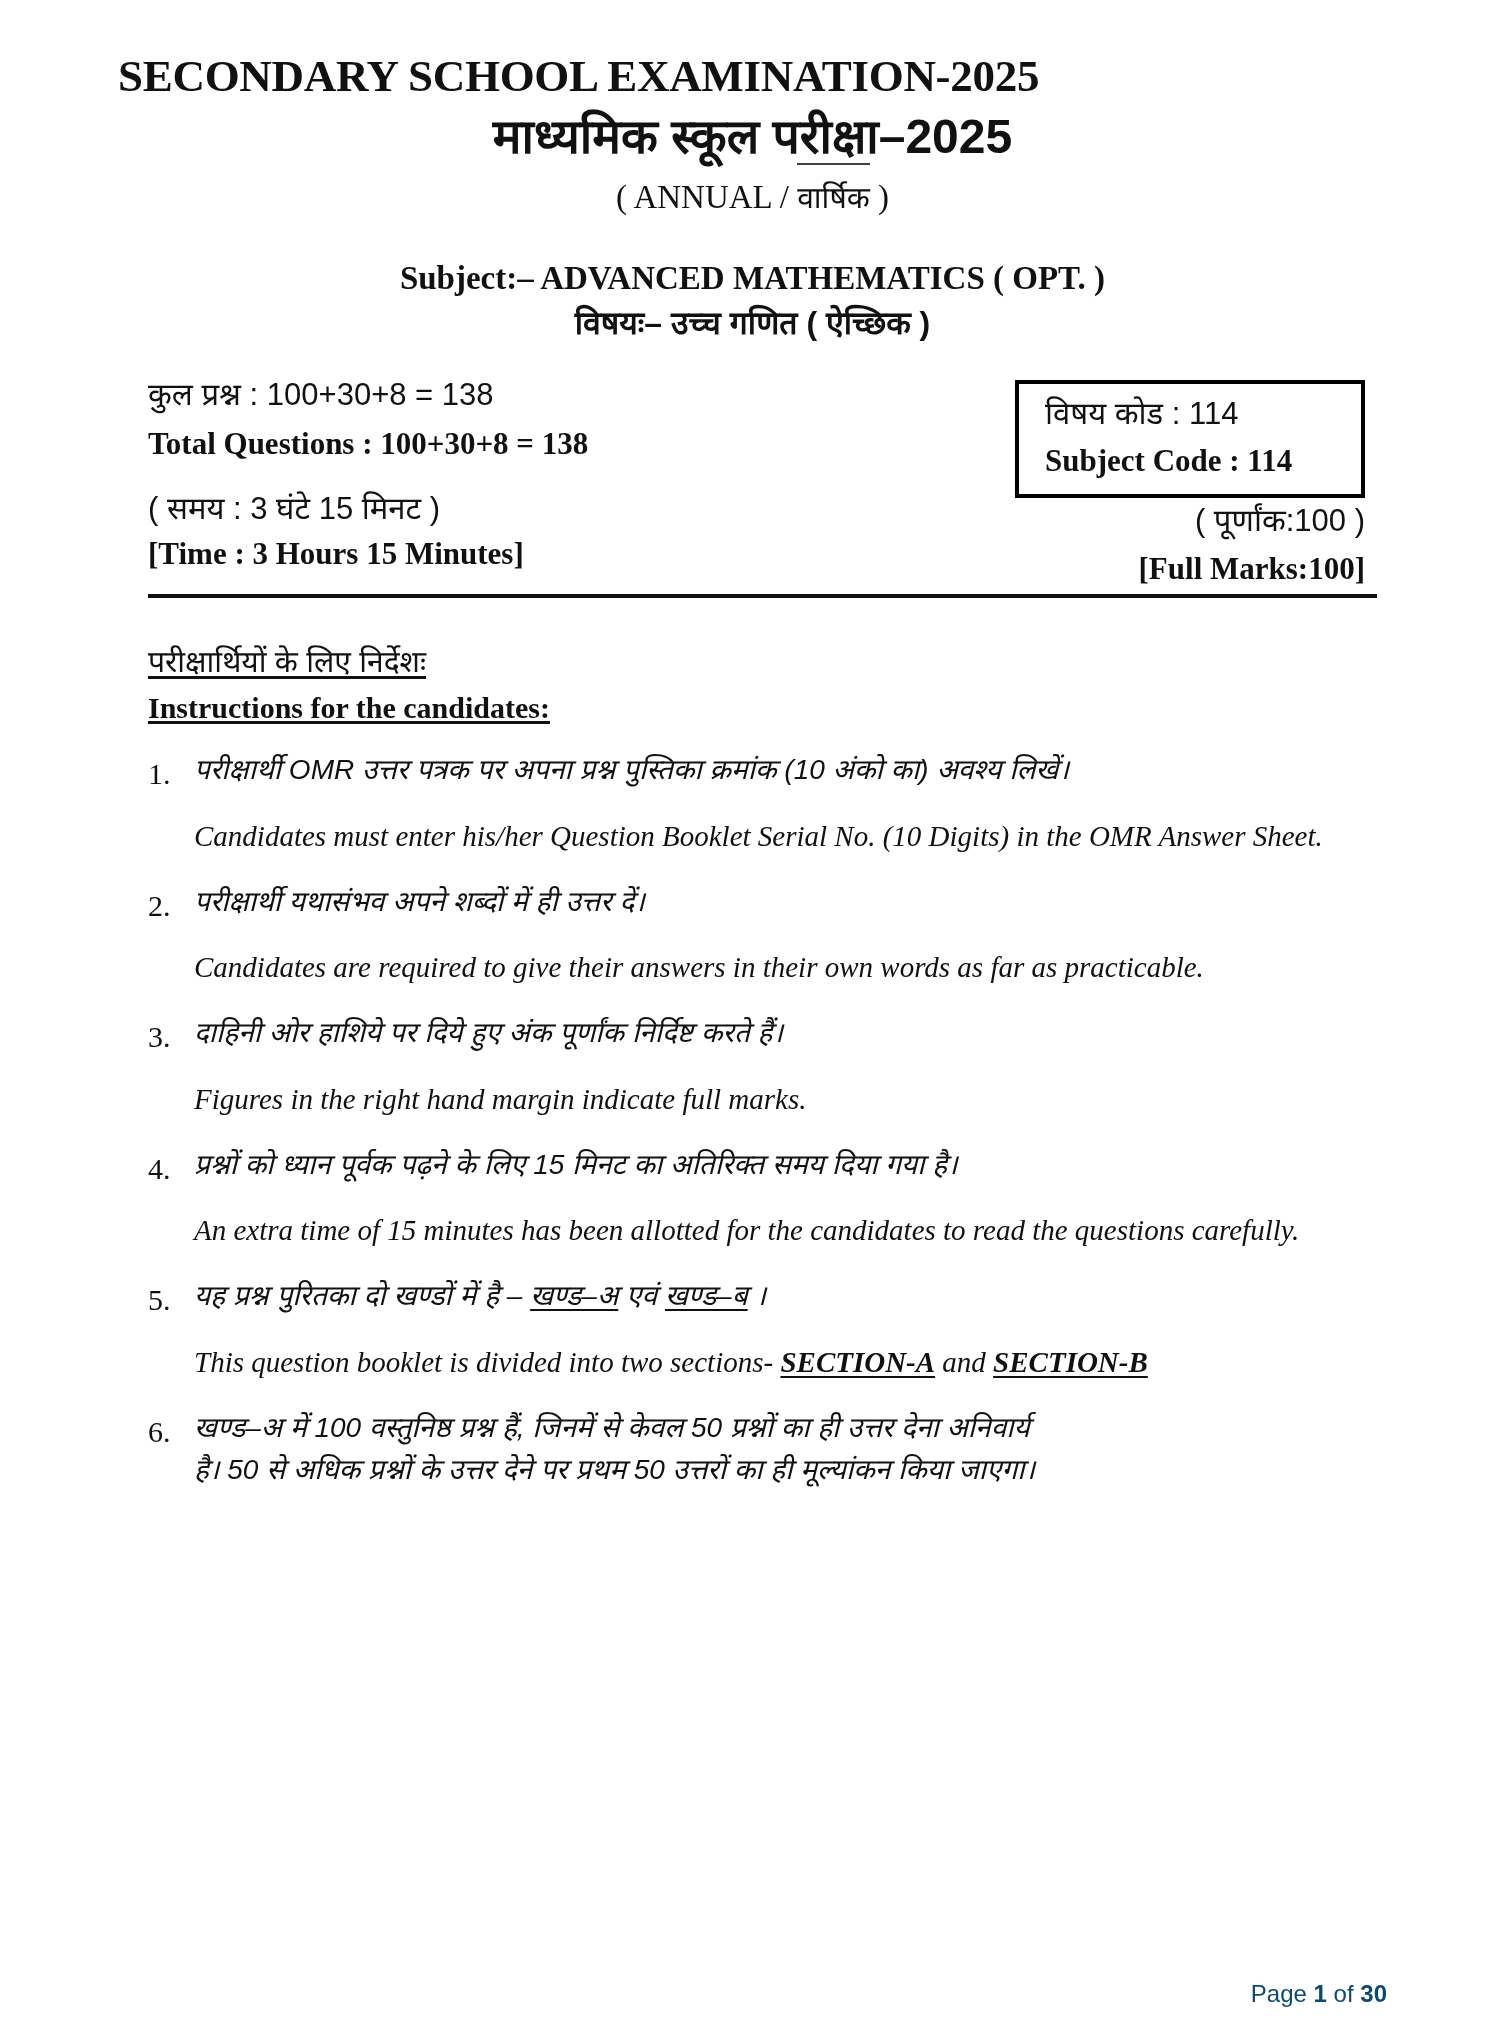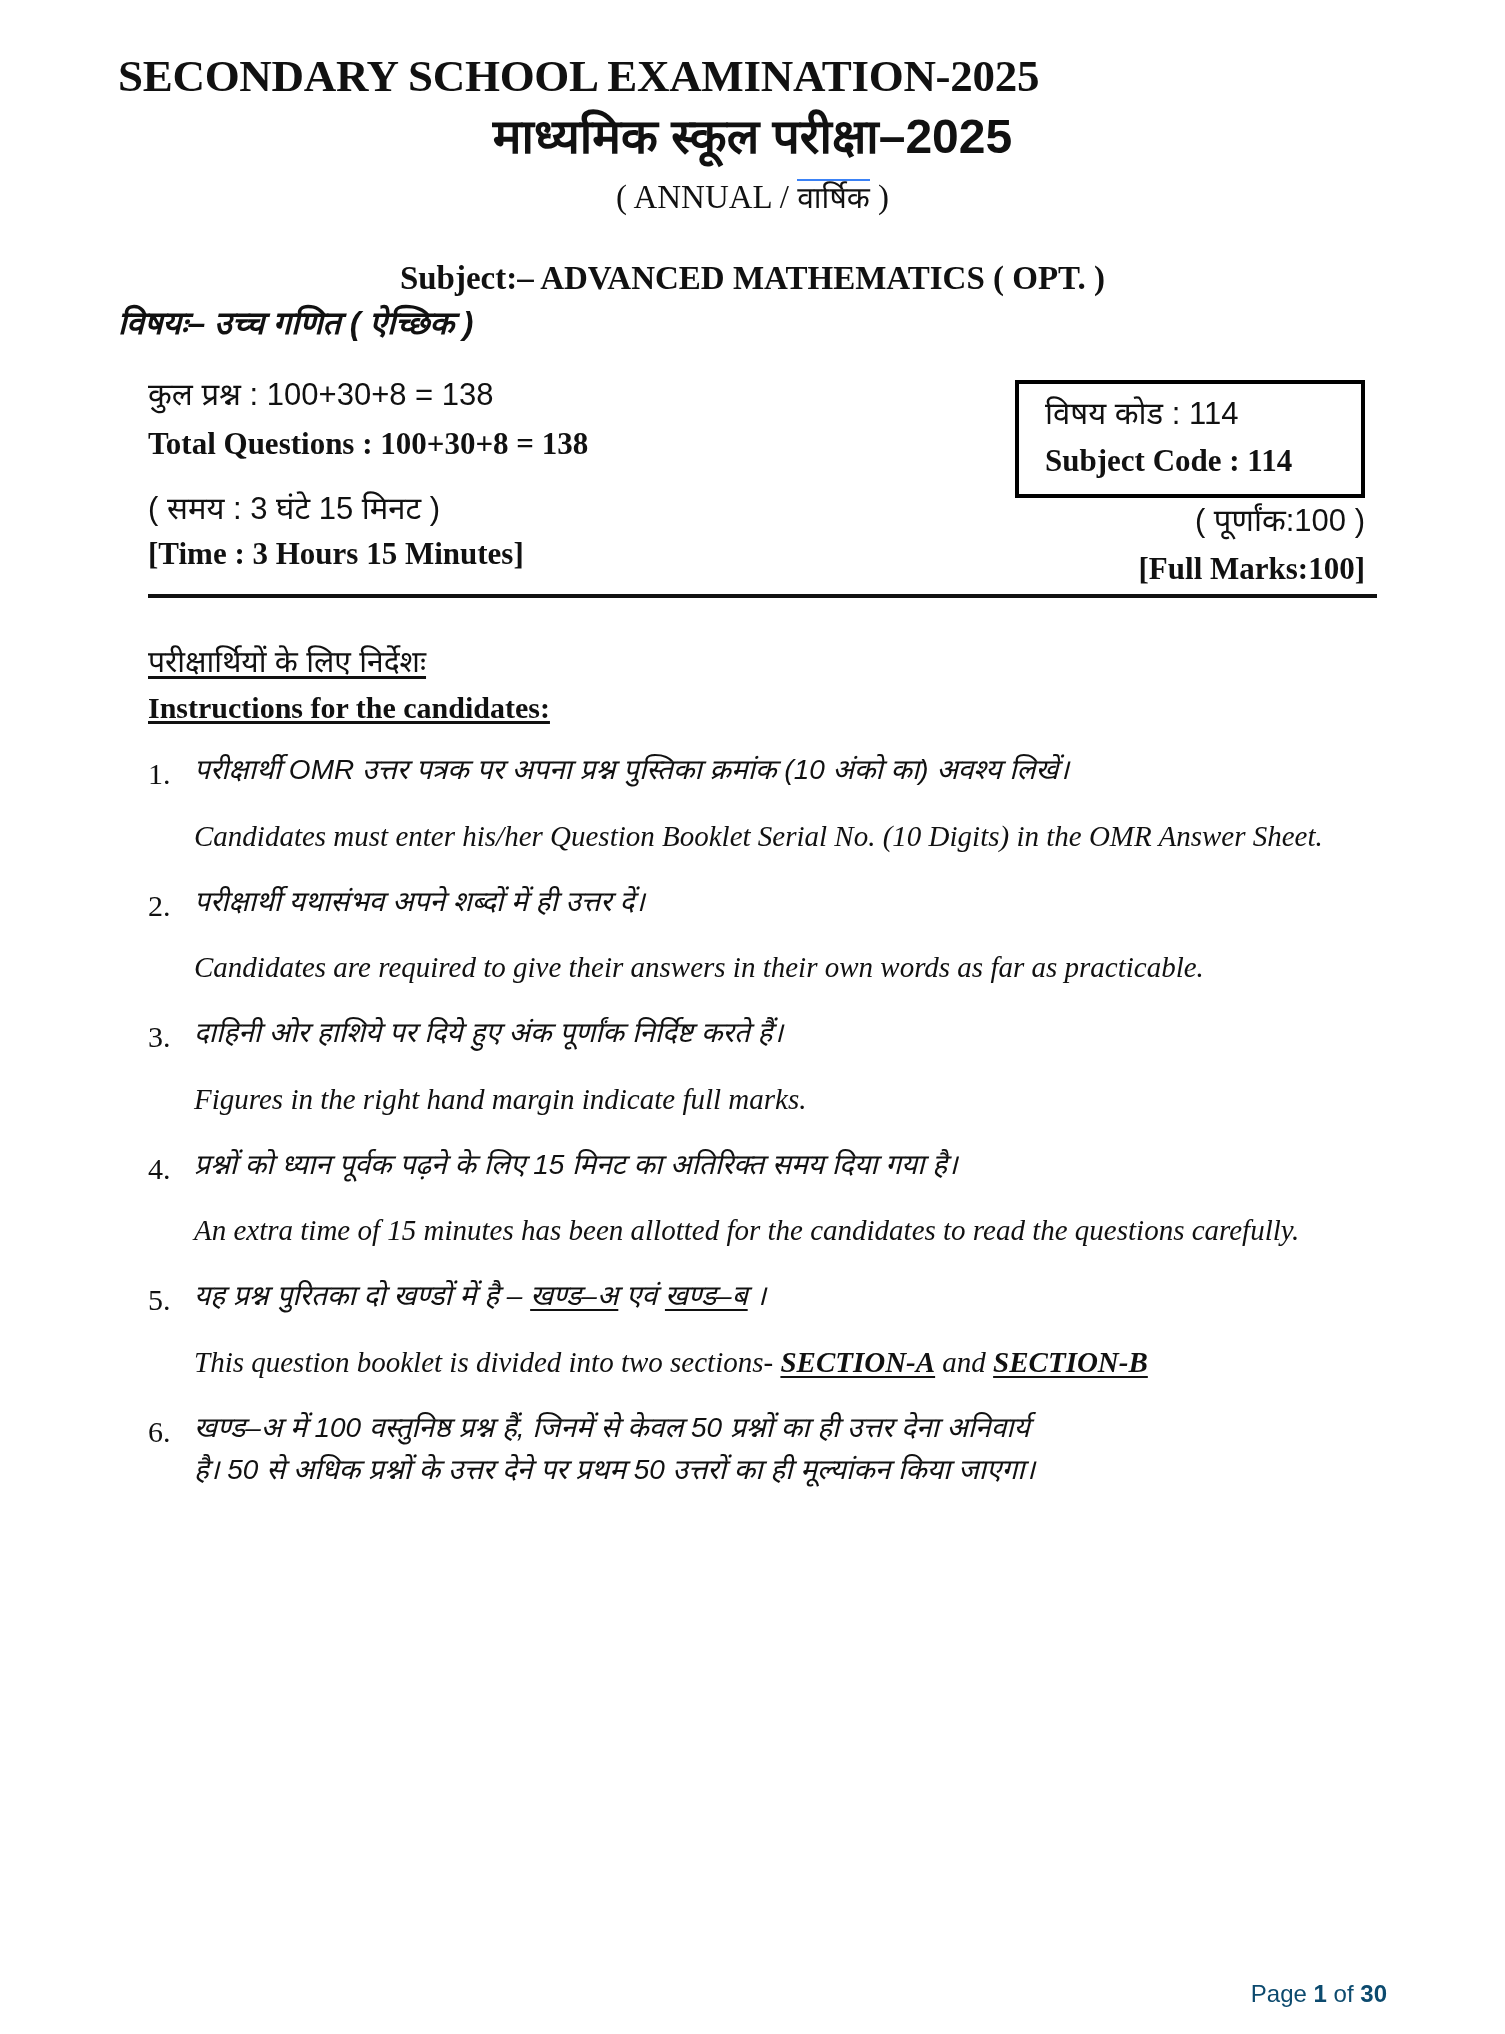--- a/index.html
+++ b/index.html
@@ -43,39 +43,38 @@
   }
   .hdr-annual {
     text-align: center;
     font-size: 33px;
     margin-top: 13px;
     line-height: 1.2;
   }
   .hdr-annual .dev {
     font-family: "Liberation Sans", "DejaVu Sans", sans-serif;
     font-size: 30px;
-    border-top: 2px solid #3b82f6;
-    padding-top: 0px;
+    border-top: 2px solid #404040;
+    padding-top: 16px;
   }
 
   .subj-en {
     text-align: center;
     font-weight: bold;
     font-size: 33px;
     margin-top: 42px;
     line-height: 1.15;
   }
   .subj-hi {
-    text-align: left;
+    text-align: center;
     font-weight: bold;
     font-size: 32px;
     margin-top: 6px;
     line-height: 1.2;
     font-family: "Liberation Sans", "DejaVu Sans", sans-serif;
-    font-style: italic;
   }
 
   
   .meta {
     position: relative;
     margin-top: 34px;
     height: 212px;
   }
   .meta-left {
     position: absolute;

